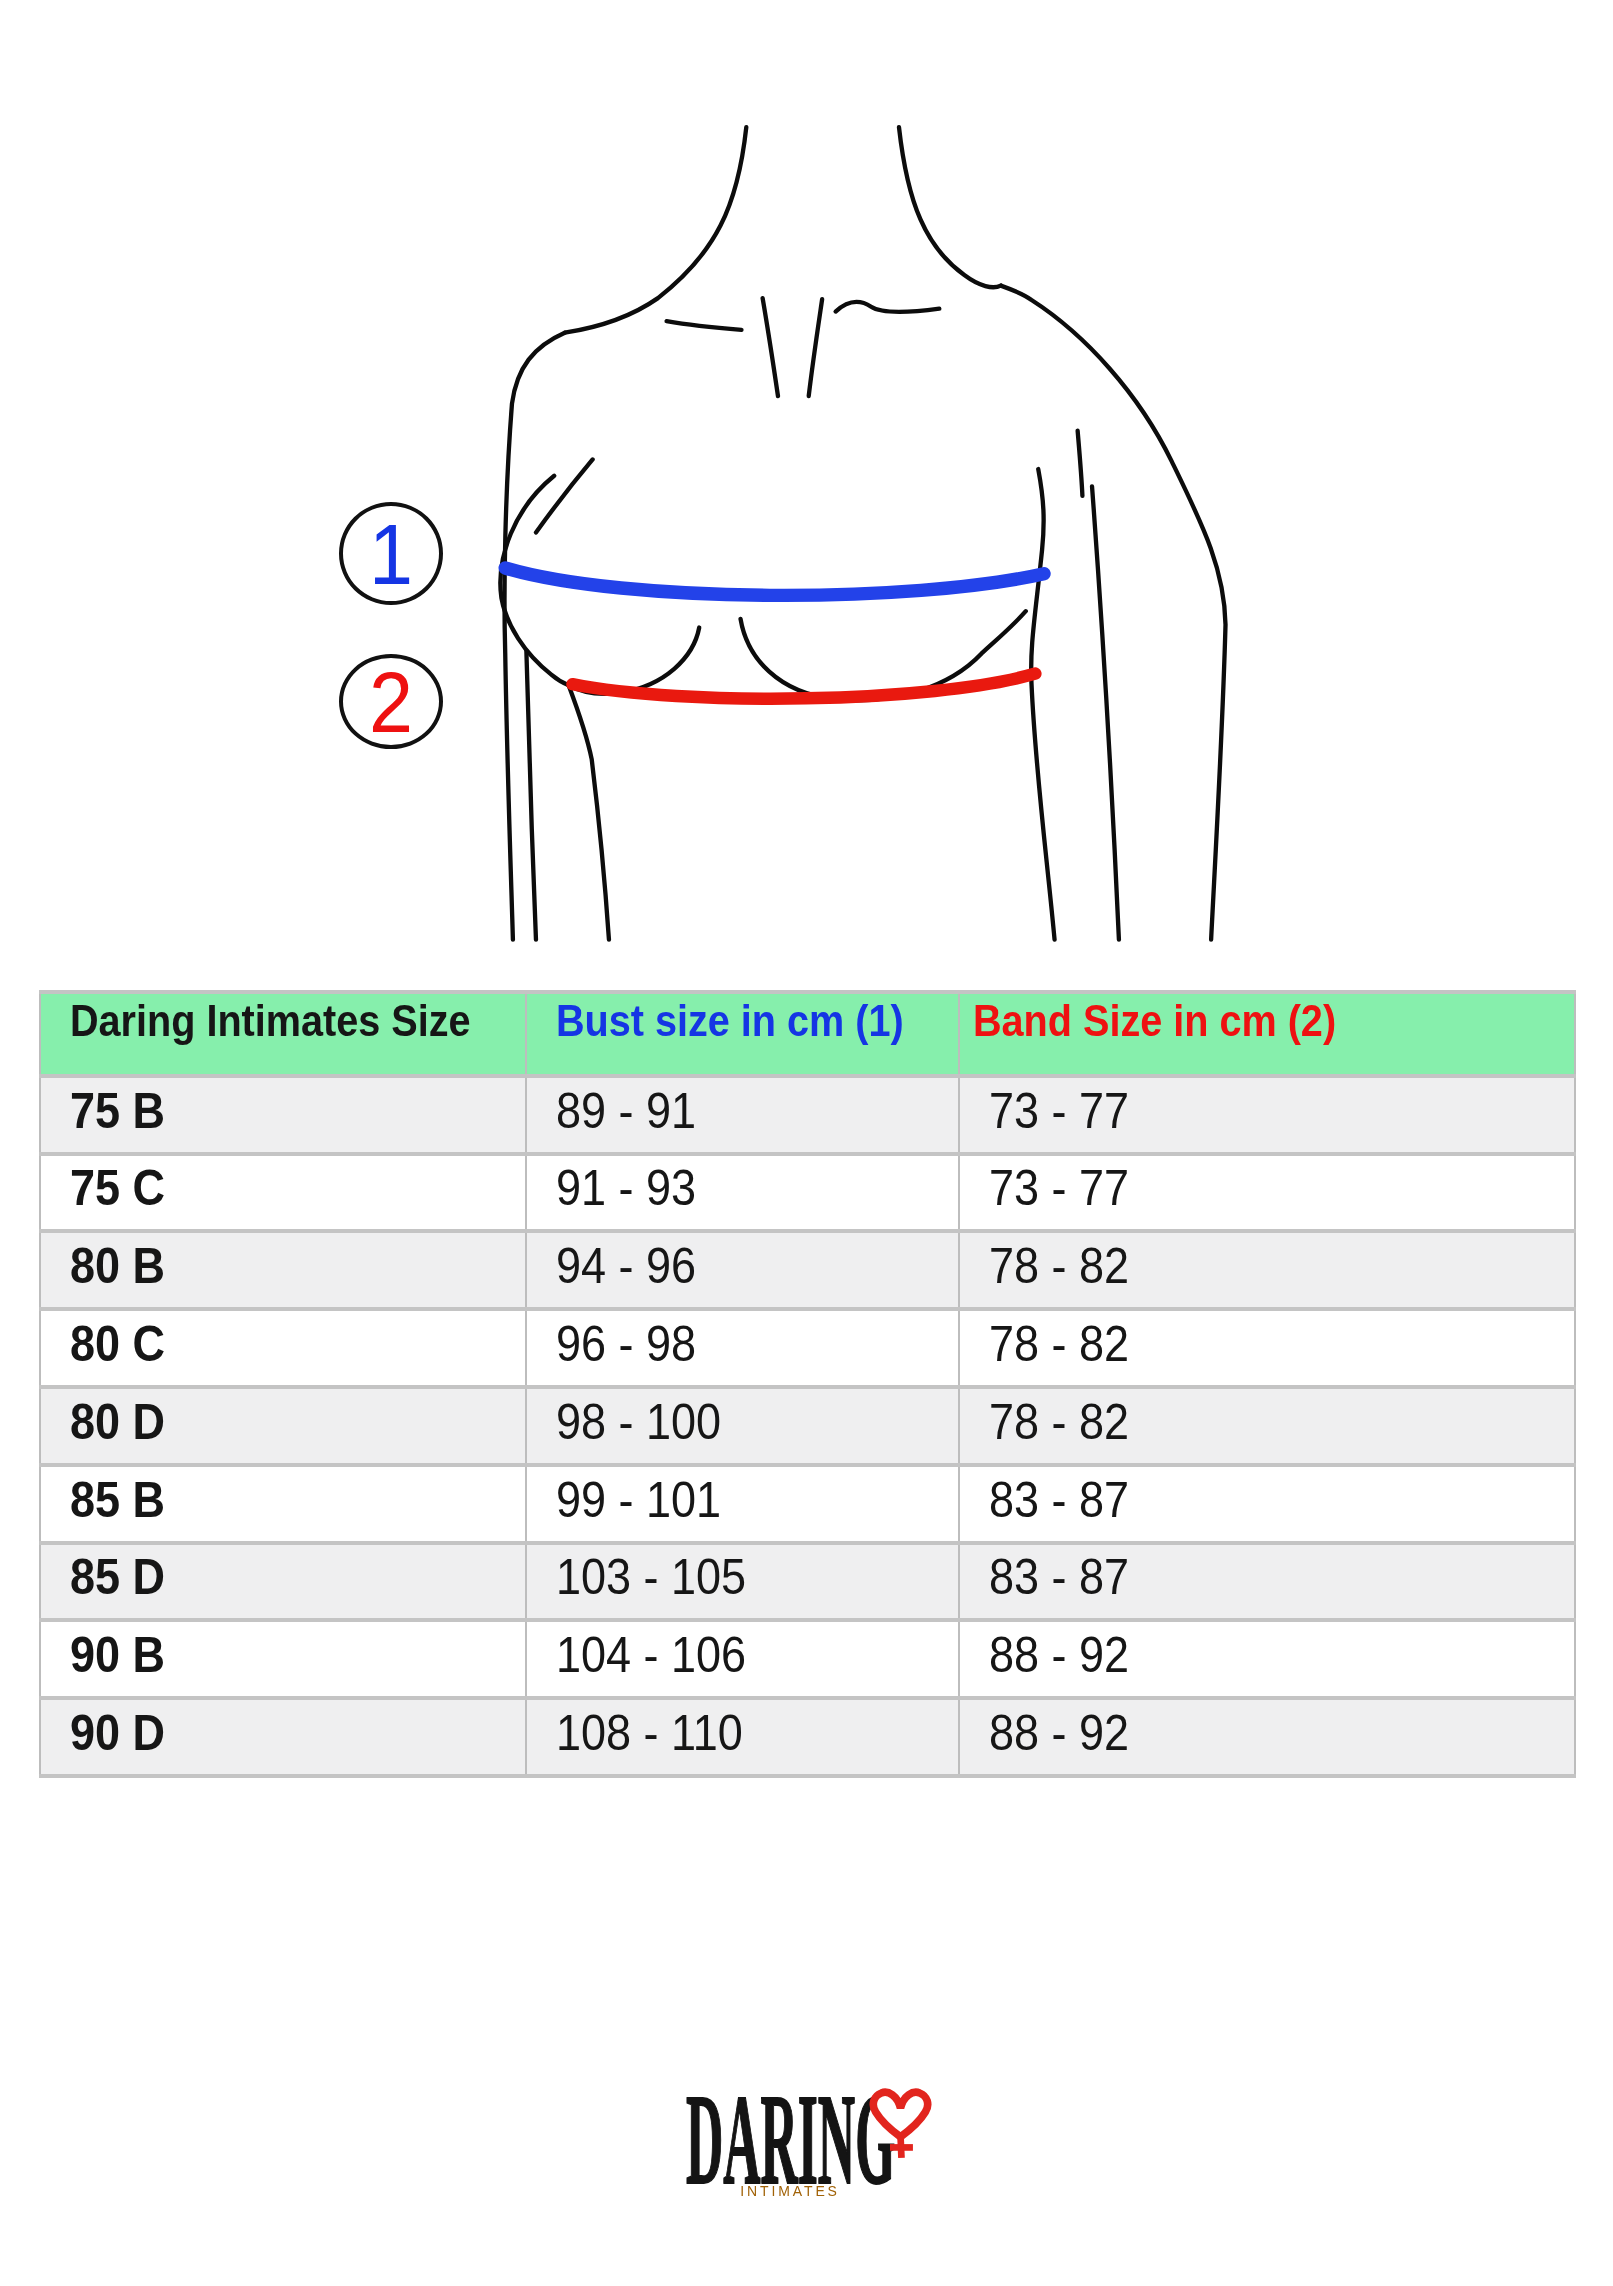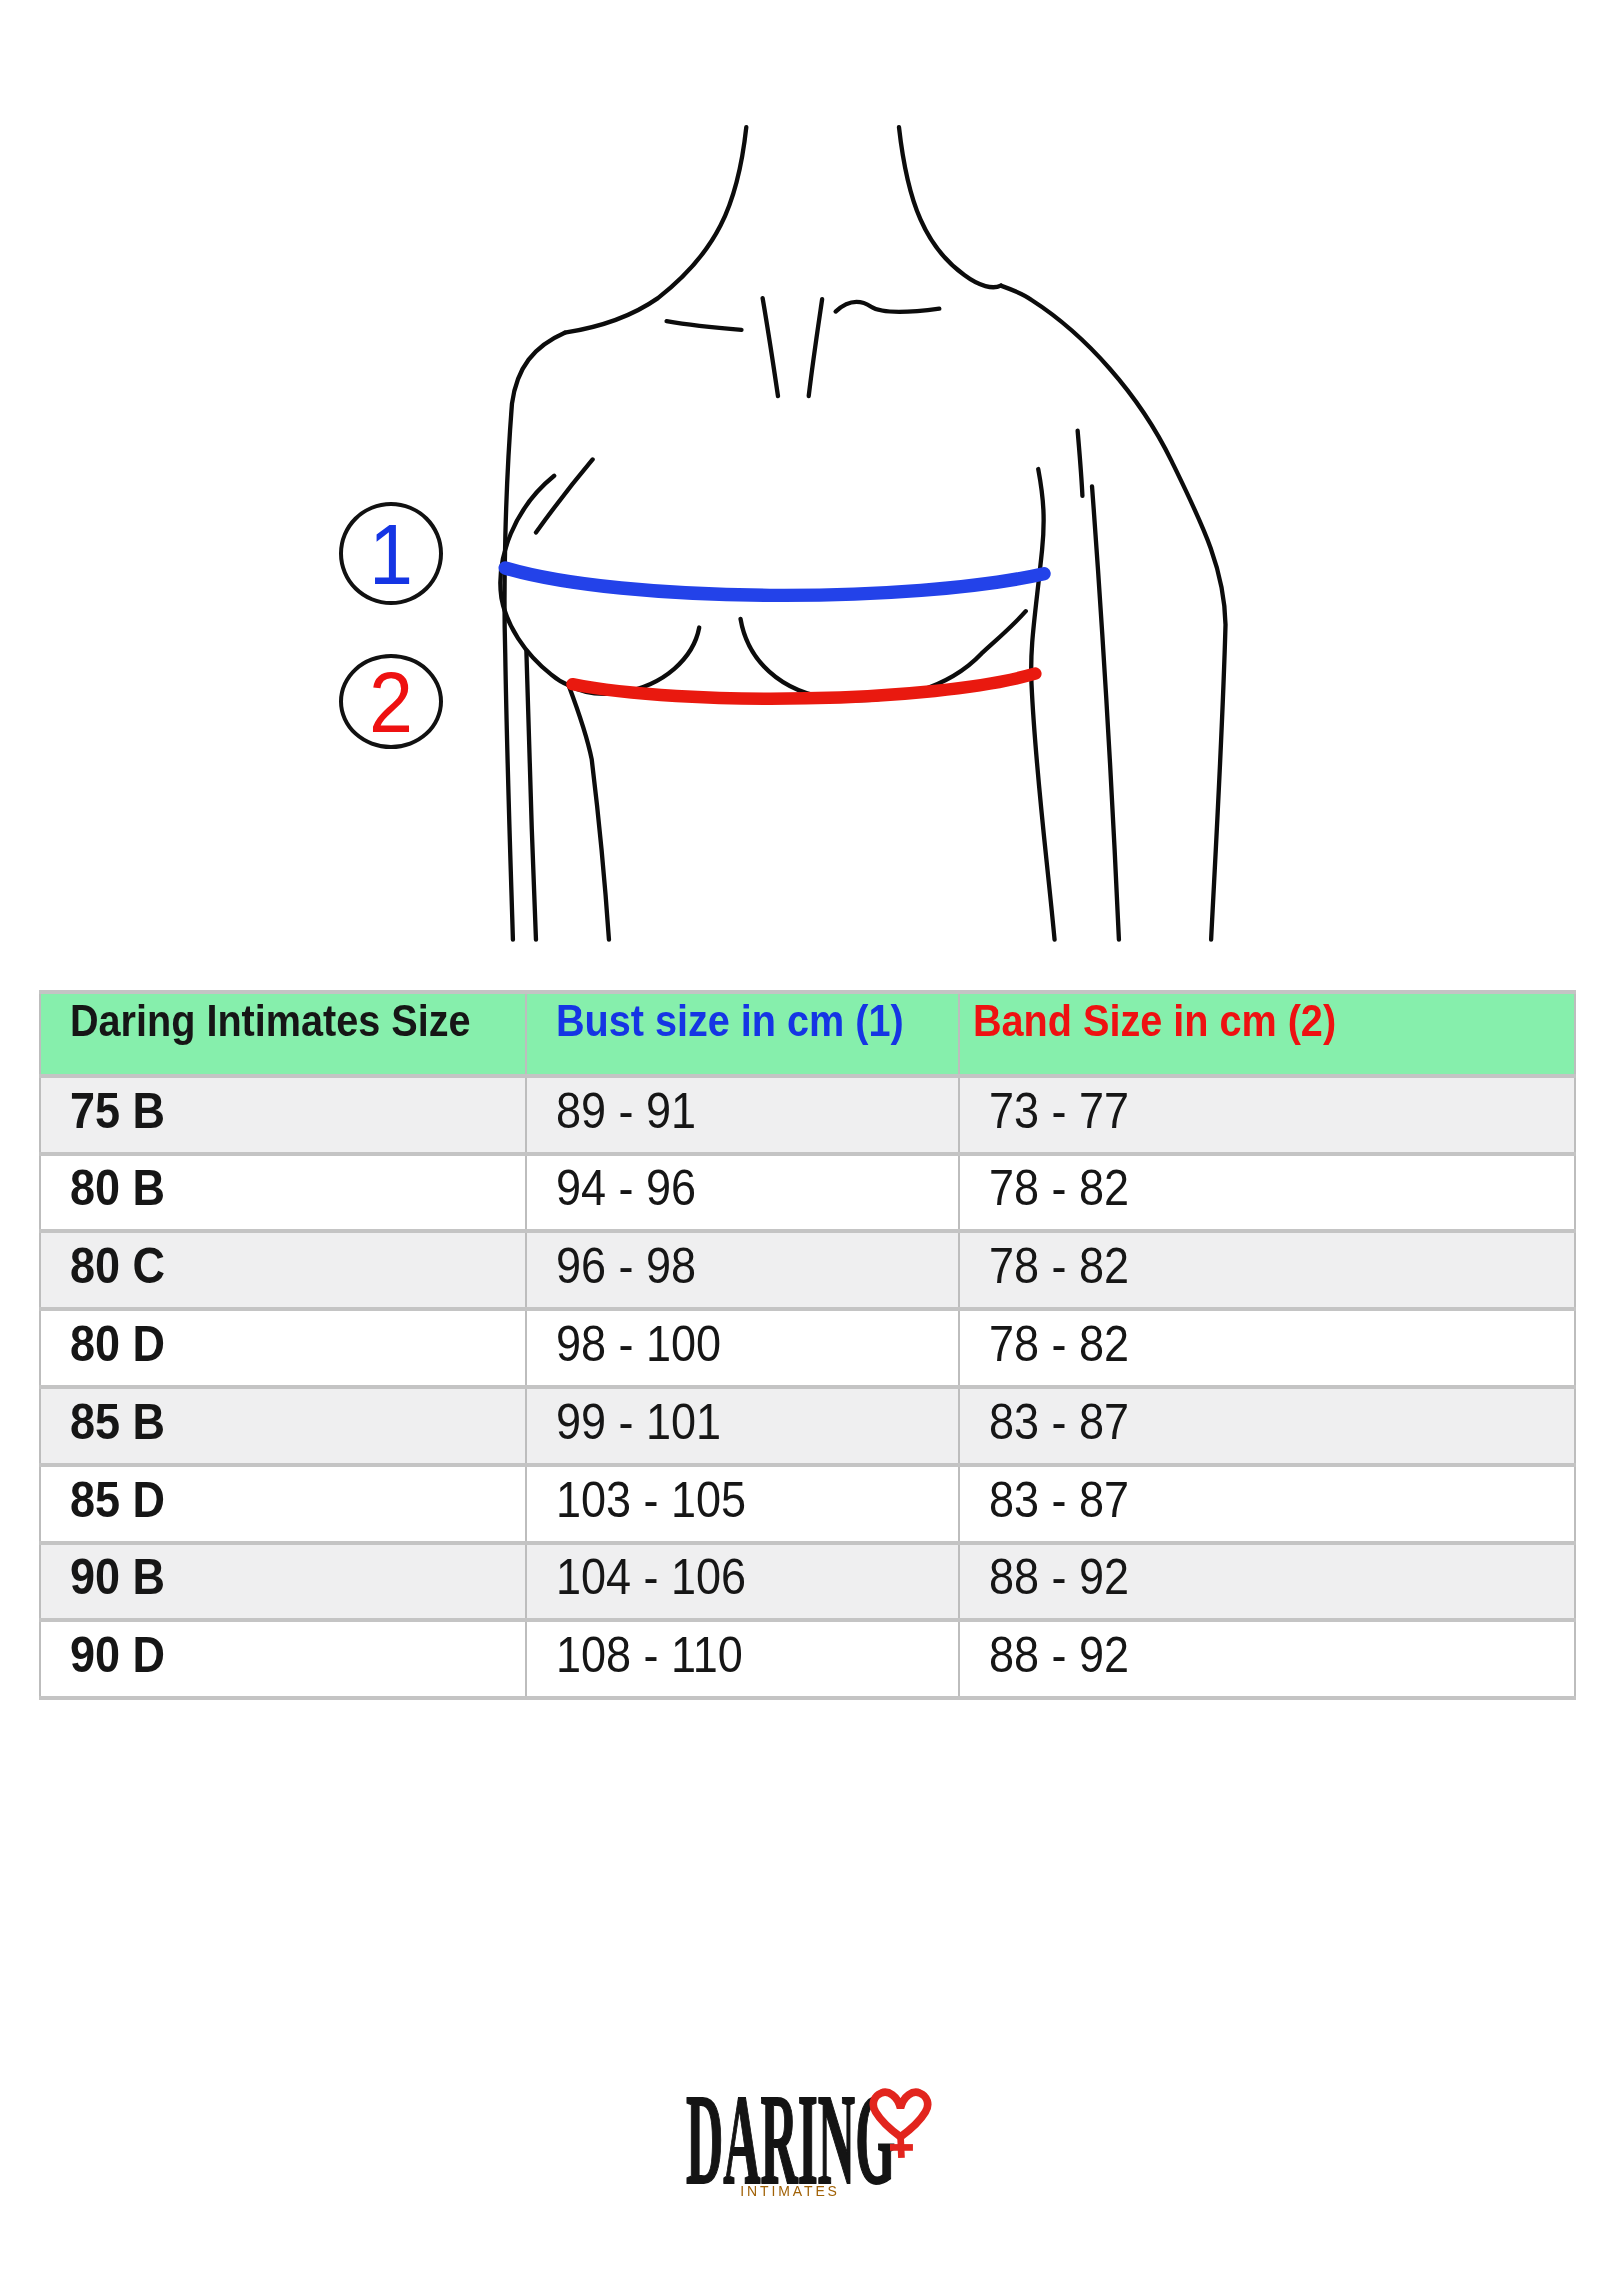--- a/index.html
+++ b/index.html
@@ -110,20 +110,25 @@
         <th class="c3"><span class="narrow">Band Size in cm (2)</span></th>
       </tr>
     </thead>
     <tbody>
       <tr>
         <td class="c1"><span class="narrow">75 B</span></td>
         <td><span class="narrow">89 - 91</span></td>
         <td><span class="narrow">73 - 77</span></td>
       </tr>
       <tr>
+        <td class="c1"><span class="narrow">75 C</span></td>
+        <td><span class="narrow">91 - 93</span></td>
+        <td><span class="narrow">73 - 77</span></td>
+      </tr>
+      <tr>
         <td class="c1"><span class="narrow">80 B</span></td>
         <td><span class="narrow">94 - 96</span></td>
         <td><span class="narrow">78 - 82</span></td>
       </tr>
       <tr>
         <td class="c1"><span class="narrow">80 C</span></td>
         <td><span class="narrow">96 - 98</span></td>
         <td><span class="narrow">78 - 82</span></td>
       </tr>
       <tr>

